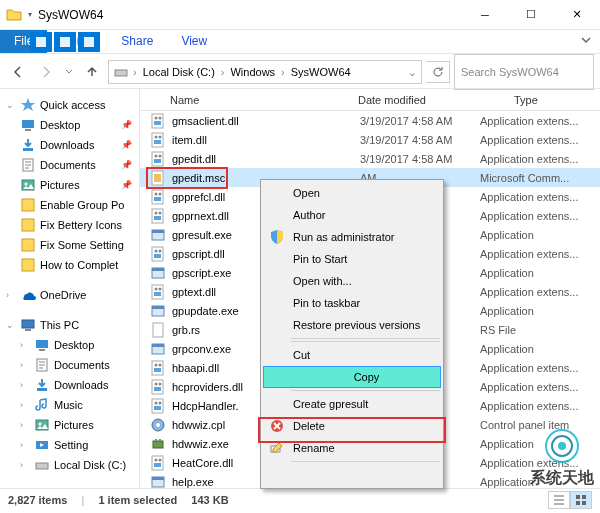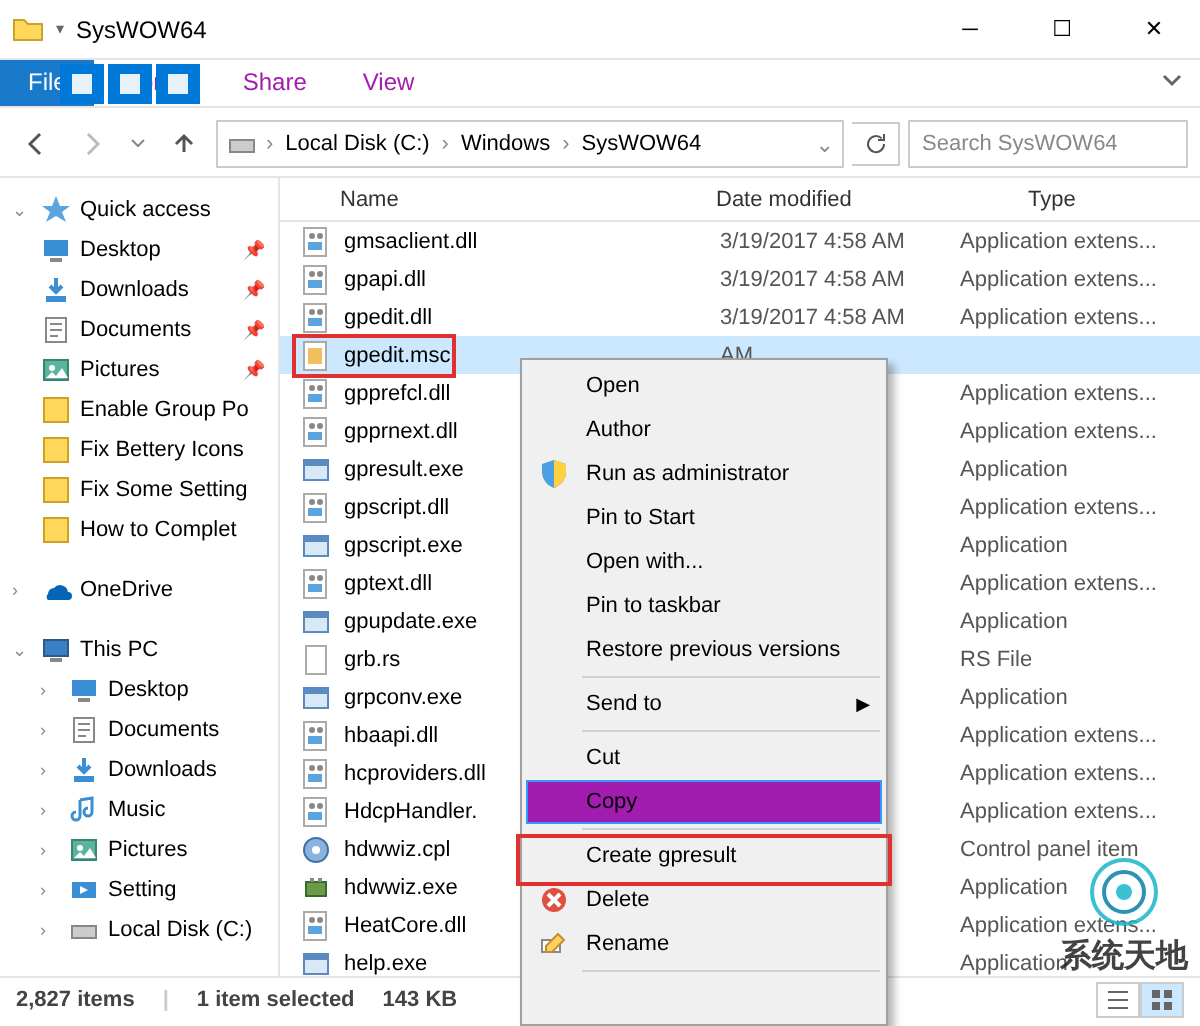--- a/index.html
+++ b/index.html
@@ -3,32 +3,32 @@
 <meta charset="utf-8">
 <style>
 * { box-sizing: border-box; margin: 0; padding: 0; font-family: 'Segoe UI', sans-serif; font-size: 11px; }
 body { width: 600px; height: 513px; background: #fff; overflow: hidden; position: relative; }
 .titlebar { height: 30px; background: #fff; display: flex; align-items: center; border-bottom: 1px solid #e5e5e5; }
 .titlebar .foldericon { width: 16px; height: 16px; margin: 0 6px; }
 .titlebar .title { flex: 1; font-size: 12px; }
 .titlebar .winbtn { width: 46px; height: 30px; display: flex; align-items: center; justify-content: center; color: #000; }
 .ribbon-tabs { height: 24px; display: flex; align-items: stretch; background: #fff; border-bottom: 1px solid #e5e5e5; }
 .ribbon-tabs .filetab { background: #1979ca; color: #fff; padding: 4px 14px; font-size: 12px; }
-.ribbon-tabs .tab { padding: 4px 14px; font-size: 12px; color: #a21caf; }
+.ribbon-tabs .tab { padding: 4px 14px; font-size: 12px; color: #1d4ed8; }
 .ribbon-tabs .expand { margin-left: auto; padding: 4px 8px; }
 .qat { position: absolute; left: 30px; top: 32px; display: flex; gap: 2px; }
 .qat .qbtn { width: 22px; height: 20px; background: #0078d7; display: flex; align-items: center; justify-content: center; }
 .addressbar { height: 32px; display: flex; align-items: center; padding: 4px 6px; gap: 4px; margin-top: 2px; }
 .navbtn { width: 24px; height: 24px; display: flex; align-items: center; justify-content: center; color: #999; }
 .navbtn.active { color: #333; }
 .addr { flex: 1; height: 24px; border: 1px solid #ccc; display: flex; align-items: center; padding: 0 4px; gap: 4px; overflow: hidden; }
 .addr .crumb { padding: 0 2px; display: flex; align-items: center; gap: 4px; white-space: nowrap; }
 .addr .sep { color: #888; }
 .refresh { width: 24px; height: 22px; border: 1px solid #ccc; border-left: none; display: flex; align-items: center; justify-content: center; }
-.search { width: 140px; height: 24px; border: 1px solid #ccc; display: flex; align-items: center; padding: 0 6px; color: #888; }
+.search { width: 140px; height: 36px; border: 1px solid #ccc; display: flex; align-items: center; padding: 0 6px; color: #888; }
 .content { display: flex; height: 400px; border-top: 1px solid #e5e5e5; }
 .nav { width: 140px; border-right: 1px solid #e5e5e5; padding: 6px 0; overflow: hidden; }
 .nav .item { display: flex; align-items: center; padding: 2px 6px; gap: 4px; height: 20px; white-space: nowrap; }
 .nav .item .exp { width: 10px; color: #888; font-size: 9px; }
 .nav .item .ico { width: 16px; height: 16px; flex-shrink: 0; }
 .nav .sep { height: 10px; }
 .main { flex: 1; overflow: hidden; position: relative; }
 .cols { display: flex; border-bottom: 1px solid #e5e5e5; height: 22px; align-items: center; }
 .cols .col { padding: 0 8px; color: #333; font-size: 11px; }
 .cols .col.name { width: 210px; padding-left: 30px; }
@@ -40,21 +40,21 @@
 .row .ico { width: 16px; height: 16px; margin-right: 6px; flex-shrink: 0; }
 .row .name { width: 188px; overflow: hidden; text-overflow: ellipsis; white-space: nowrap; }
 .row .date { width: 120px; color: #555; }
 .row .type { flex: 1; color: #555; overflow: hidden; white-space: nowrap; }
 .redbox { border: 2px solid #e03030; position: absolute; pointer-events: none; }
 .statusbar { height: 22px; border-top: 1px solid #e5e5e5; display: flex; align-items: center; padding: 0 8px; gap: 14px; color: #444; font-weight: bold; }
 .statusbar .viewbtns { margin-left: auto; display: flex; }
 .statusbar .vbtn { width: 22px; height: 18px; border: 1px solid #ccc; display: flex; align-items: center; justify-content: center; }
 .ctxmenu { position: absolute; left: 260px; top: 179px; width: 184px; background: #f0f0f0; border: 1px solid #a0a0a0; box-shadow: 3px 3px 4px rgba(0,0,0,.3); z-index: 100; padding: 2px; }
 .ctxmenu .mi { height: 22px; display: flex; align-items: center; padding-left: 30px; position: relative; }
-.ctxmenu .mi.hl { background: #a21caf; border: 1px solid #3399ff; padding-left: 29px; }
+.ctxmenu .mi.hl { background: #5eead4; border: 1px solid #3399ff; padding-left: 29px; justify-content: center; }
 .ctxmenu .mi .micon { position: absolute; left: 6px; width: 16px; height: 16px; }
 .ctxmenu .mi .arrow { margin-left: auto; margin-right: 6px; font-size: 9px; }
 .ctxmenu .mi.bold { font-weight: normal; }
 .ctxmenu .msep { height: 1px; background: #d0d0d0; margin: 2px 1px 2px 28px; }
 .watermark { position: absolute; right: 6px; bottom: 24px; display: flex; align-items: center; gap: 4px; opacity: .85; flex-direction: column; }
 .watermark .wlogo { width: 36px; height: 36px; }
 svg { display: block; }
 </style>
 </head>
 <body>
@@ -350,21 +350,21 @@
         </div>
         <div class="row ">
      <span class="ico">
             <svg width="16" height="16">
               <rect x="2" y="1" width="11" height="14" fill="#fff" stroke="#aaa"></rect>
               <rect x="4" y="8" width="7" height="4" fill="#5aa5e0"></rect>
               <circle cx="6" cy="5" r="1.5" fill="#888"></circle>
               <circle cx="10" cy="5" r="1.5" fill="#888"></circle>
             </svg>
           </span>
-     <span class="name">gpapi.dll</span>
+     <span class="name">item.dll</span>
      <span class="date">3/19/2017 4:58 AM</span>
      <span class="type">Application extens...</span>
         </div>
         <div class="row ">
      <span class="ico">
             <svg width="16" height="16">
               <rect x="2" y="1" width="11" height="14" fill="#fff" stroke="#aaa"></rect>
               <rect x="4" y="8" width="7" height="4" fill="#5aa5e0"></rect>
               <circle cx="6" cy="5" r="1.5" fill="#888"></circle>
               <circle cx="10" cy="5" r="1.5" fill="#888"></circle>
@@ -376,20 +376,21 @@
         </div>
         <div class="row sel">
      <span class="ico">
             <svg width="16" height="16">
               <rect x="2" y="1" width="11" height="14" fill="#fff" stroke="#aaa"></rect>
               <rect x="4" y="4" width="7" height="8" fill="#f0c060"></rect>
             </svg>
           </span>
      <span class="name">gpedit.msc</span>
      <span class="date">AM</span>
+     <span class="type">Microsoft Comm...</span>
         </div>
         <div class="row ">
      <span class="ico">
             <svg width="16" height="16">
               <rect x="2" y="1" width="11" height="14" fill="#fff" stroke="#aaa"></rect>
               <rect x="4" y="8" width="7" height="4" fill="#5aa5e0"></rect>
               <circle cx="6" cy="5" r="1.5" fill="#888"></circle>
               <circle cx="10" cy="5" r="1.5" fill="#888"></circle>
             </svg>
           </span>
@@ -639,25 +640,20 @@
 
      <span>Pin to taskbar</span>
 
     </div>
     <div class="mi  ">
 
      <span>Restore previous versions</span>
 
     </div>
     <div class="msep"></div>
-    <div class="mi  ">
-
-     <span>Send to</span>
-     <span class="arrow">▶</span>
-    </div>
     <div class="msep"></div>
     <div class="mi  ">
 
      <span>Cut</span>
 
     </div>
     <div class="mi  hl">
 
      <span>Copy</span>
 

